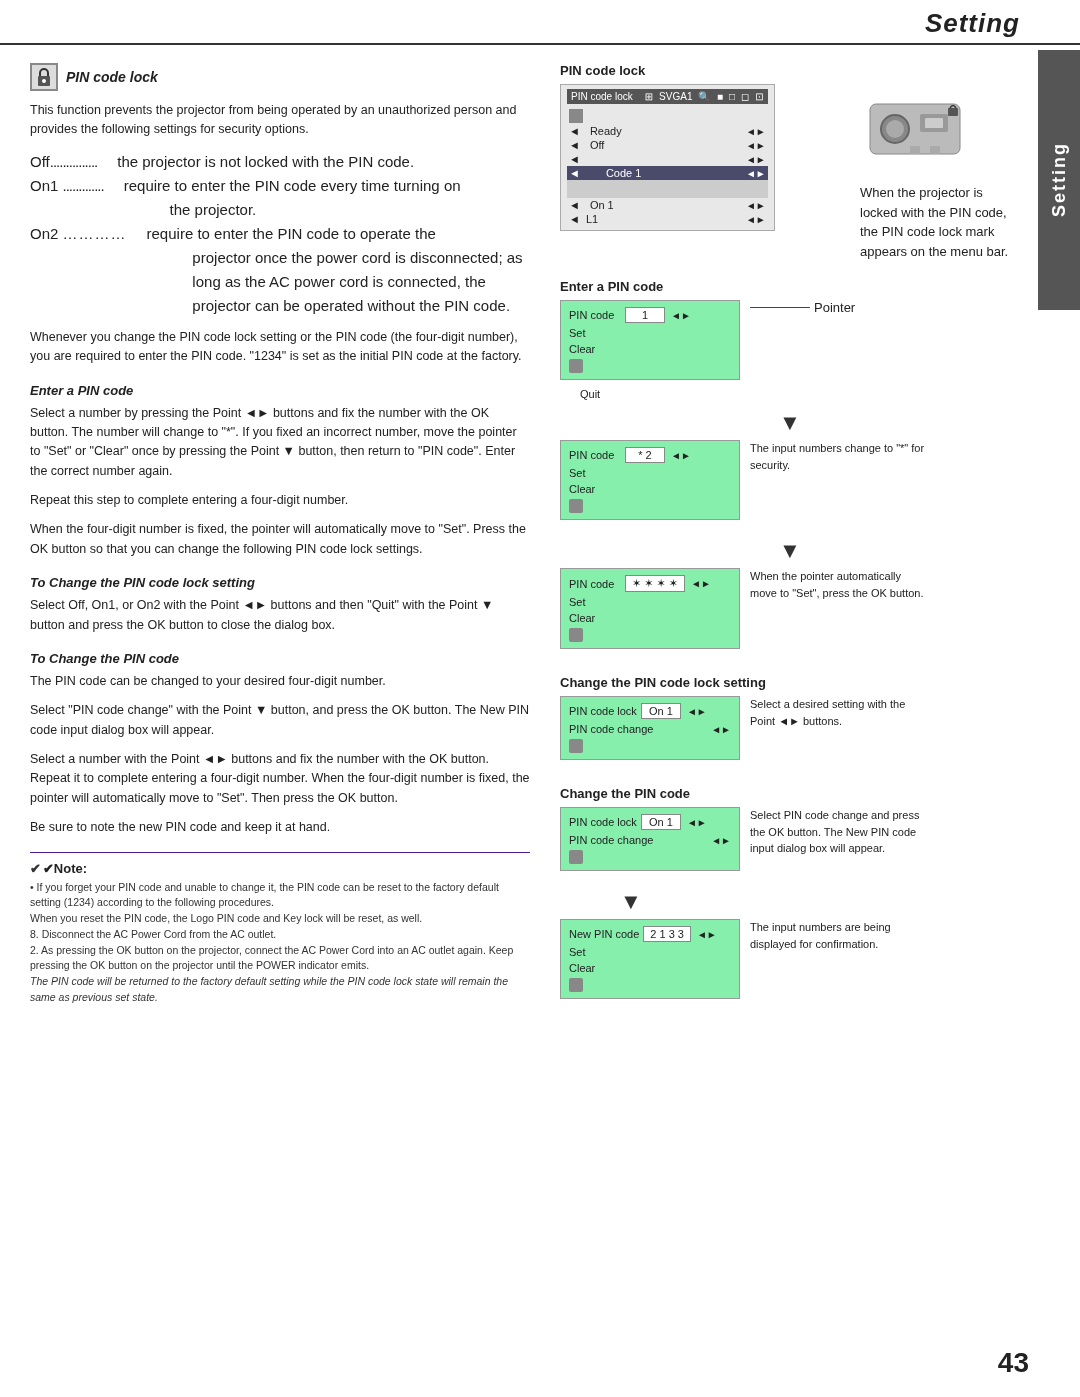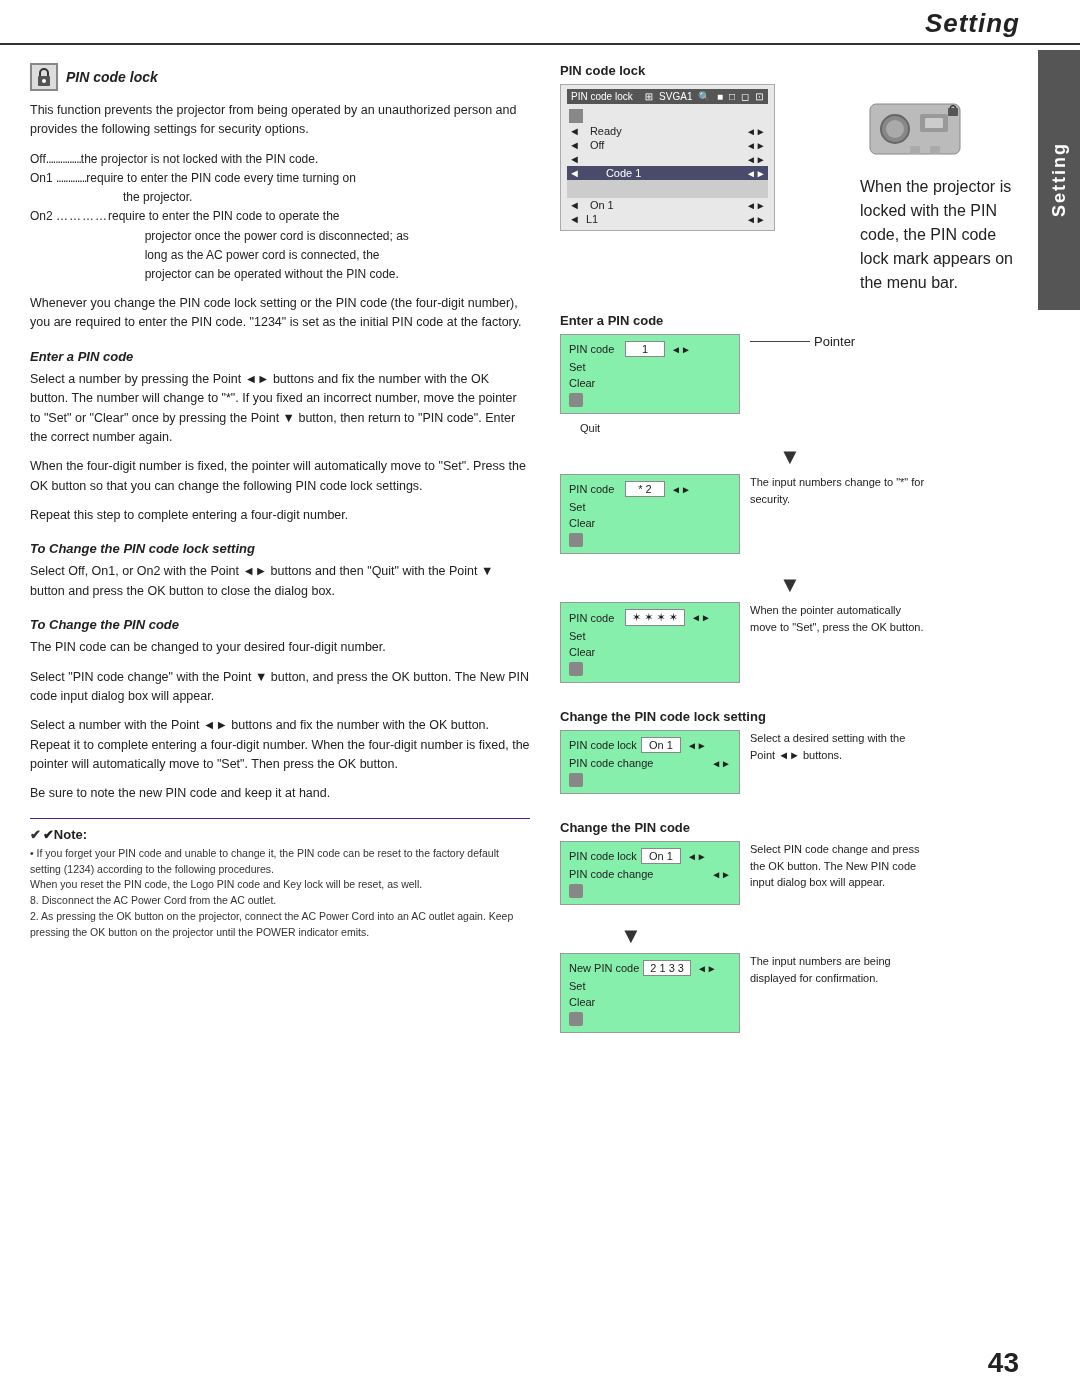--- a/index.html
+++ b/index.html
@@ -47,21 +47,21 @@
       height: 260px;
       display: flex;
       align-items: center;
       justify-content: center;
     }
 
     
     .page-number {
       position: absolute;
       bottom: 18px;
-      right: 61px;
+      right: 51px;
       font-size: 28px;
       font-weight: bold;
       color: #222;
     }
 
     
     .main-content {
       display: flex;
       padding: 18px 50px 18px 30px;
       gap: 30px;
@@ -109,24 +109,24 @@
       color: #222;
     }
 
     .indent-list {
       margin-left: 0;
       padding-left: 0;
       list-style: none;
       margin-bottom: 10px;
     }
     .indent-list li {
-      font-size: 12px;
+      font-size: 15px;
       line-height: 1.6;
       display: flex;
-      gap: 0;
+      gap: 20px;
     }
     .indent-list li .label {
       min-width: 36px;
       font-weight: normal;
     }
 
     .sub-section {
       margin-top: 16px;
     }
     .sub-title {
@@ -270,24 +270,24 @@
 
     .pin-menu-container {
       flex: 1;
     }
 
     .projector-note-container {
       flex: 0 0 160px;
     }
 
     .proj-note-text {
-      font-size: 16px;
+      font-size: 13px;
       line-height: 1.5;
       color: #222;
-      margin-top: 8px;
+      margin-top: 16px;
     }
   </style>
 </head>
 <body>
 
 <div class="page-header">
   <h1>Setting</h1>
 </div>
 
 <div class="side-tab">
@@ -328,22 +328,22 @@
           &nbsp;&nbsp;&nbsp;&nbsp;&nbsp;&nbsp;&nbsp;&nbsp;&nbsp;&nbsp;&nbsp;long as the AC power cord is connected, the<br>
           &nbsp;&nbsp;&nbsp;&nbsp;&nbsp;&nbsp;&nbsp;&nbsp;&nbsp;&nbsp;&nbsp;projector can be operated without the PIN code.</span>
       </li>
     </ul>
 
     <p class="body-text">Whenever you change the PIN code lock setting or the PIN code (the four-digit number), you are required to enter the PIN code. "1234" is set as the initial PIN code at the factory.</p>
 
     <div class="sub-section">
       <div class="sub-title">Enter a PIN code</div>
       <p class="body-text">Select a number by pressing the Point ◄► buttons and fix the number with the OK button. The number will change to "*". If you fixed an incorrect number, move the pointer to "Set" or "Clear" once by pressing the Point ▼ button, then return to "PIN code". Enter the correct number again.</p>
+      <p class="body-text">Repeat this step to complete entering a four-digit number.</p>
       <p class="body-text">When the four-digit number is fixed, the pointer will automatically move to "Set". Press the OK button so that you can change the following PIN code lock settings.</p>
-      <p class="body-text">Repeat this step to complete entering a four-digit number.</p>
     </div>
 
     <div class="sub-section">
       <div class="sub-title">To Change the PIN code lock setting</div>
       <p class="body-text">Select Off, On1, or On2 with the Point ◄► buttons and then "Quit" with the Point ▼ button and press the OK button to close the dialog box.</p>
     </div>
 
     <div class="sub-section">
       <div class="sub-title">To Change the PIN code</div>
       <p class="body-text">The PIN code can be changed to your desired four-digit number.</p>
@@ -360,20 +360,23 @@
         • If you forget your PIN code and unable to change it,  the  PIN code can be reset to the factory default setting (1234) according to the following procedures.
       </p>
       <p class="note-text">
         When you reset the PIN code, the Logo PIN code and Key lock will be reset, as well.
       </p>
       <p class="note-text">
         8. Disconnect the AC Power Cord from the AC outlet.
       </p>
       <p class="note-text">
         2. As pressing the OK button on the projector, connect the AC Power Cord into an AC outlet again.  Keep pressing the OK button on the projector until the POWER indicator emits.
+      </p>
+      <p class="note-text">
+        <em>The PIN code will be returned to the factory default setting while the PIN code lock state will remain the same as previous set state.</em>
       </p>
     </div>
 
   </div>
 
   <div class="right-col">
 
     <div class="diagram-block">
       <div class="diagram-label">PIN code lock</div>
       <div class="right-col-pin-lock">

